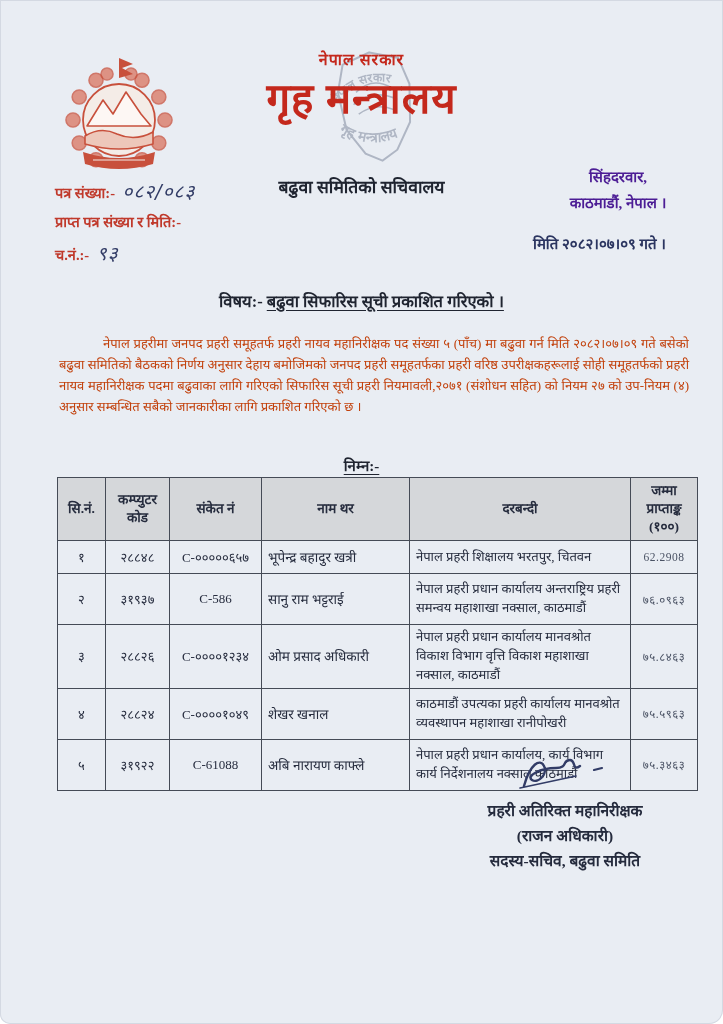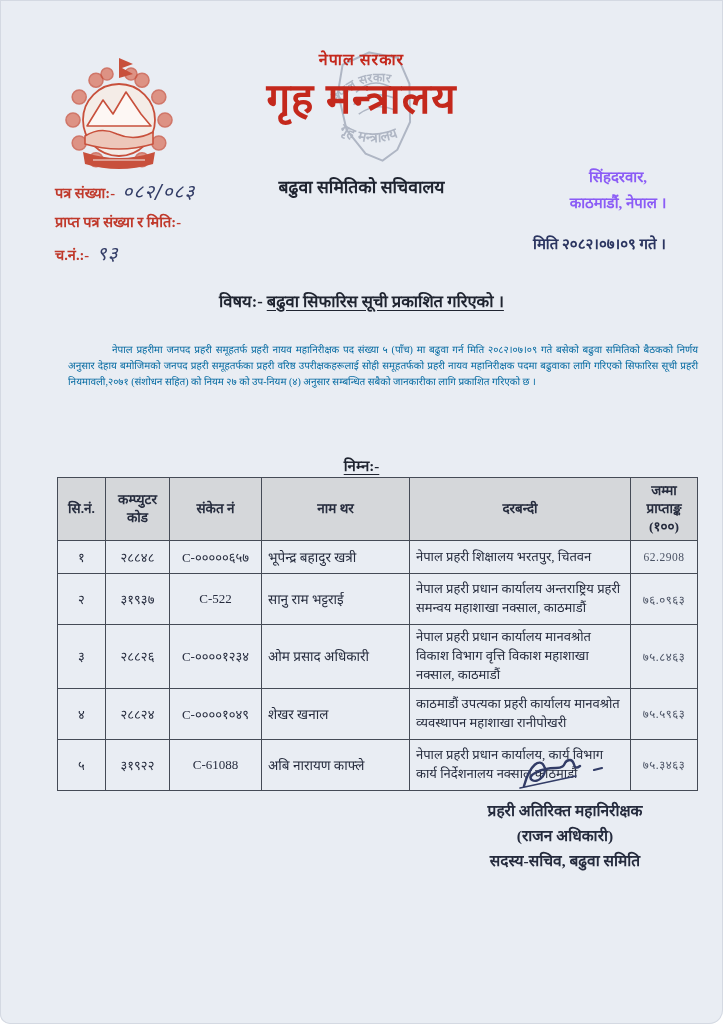--- a/index.html
+++ b/index.html
@@ -23,30 +23,30 @@
     font-size:16px;font-weight:bold;color:#c4281c;letter-spacing:1px;}
   .ministry-title{position:absolute;left:0;top:68px;width:723px;text-align:center;
     font-size:42px;font-weight:bold;color:#c4281c;margin:0;letter-spacing:1px;}
 
   .ref-block{position:absolute;left:55px;top:174px;font-size:14.5px;font-weight:bold;line-height:1.85;}
   .hand{font-family:"DejaVu Sans",sans-serif;font-style:italic;font-weight:normal;
     color:#323c66;font-size:19px;margin-left:4px;letter-spacing:1px;}
   .secretariat{position:absolute;left:0;top:174px;width:723px;text-align:center;
     font-size:17.5px;font-weight:bold;color:#1f2430;}
   .address{position:absolute;left:548px;top:165px;width:140px;text-align:center;
-    color:#8b5cf6;font-size:15px;font-weight:bold;line-height:1.7;}
+    color:#4c1d95;font-size:15px;font-weight:bold;line-height:1.7;}
 
   .dateline{position:absolute;left:533px;top:231px;font-size:15px;font-weight:bold;color:#2b3560;line-height:1.8;}
   .dateline .nesan{margin-left:4px;}
 
   .subject{position:absolute;left:0;top:289px;width:723px;text-align:center;
     font-size:16.5px;font-weight:bold;color:#1f2430;}
 
-  .body-para{position:absolute;left:52px;top:326px;width:630px;margin:16px;
-    font-size:10px;line-height:1.62;text-align:justify;text-indent:44px;color:#0369a1;}
+  .body-para{position:absolute;left:52px;top:326px;width:630px;margin:7px;
+    font-size:13px;line-height:1.62;text-align:justify;text-indent:44px;color:#c2410c;}
 
   .nimna{position:absolute;left:0;top:455px;width:723px;text-align:center;
     font-size:15px;font-weight:bold;color:#1f2430;}
 
   table.roster{position:absolute;left:57px;top:477px;width:640px;border-collapse:collapse;
     font-size:13px;color:#262c3e;table-layout:fixed;}
   table.roster th,table.roster td{border:1.4px solid #454b56;padding:3px 6px;vertical-align:middle;overflow:hidden;}
   table.roster thead th{background:#d5d7da;font-weight:bold;font-size:13.5px;line-height:1.35;height:56px;}
   td.c{text-align:center;}
   td.name{font-size:13.5px;padding-left:8px;}
@@ -171,21 +171,21 @@
         <td class="c">१</td>
         <td class="c">२८८४८</td>
         <td class="c">C-०००००६५७</td>
         <td class="name">भूपेन्द्र बहादुर खत्री</td>
         <td class="pos">नेपाल प्रहरी शिक्षालय भरतपुर, चितवन</td>
         <td class="marks">62.2908</td>
       </tr>
       <tr class="rx">
         <td class="c">२</td>
         <td class="c">३१९३७</td>
-        <td class="c">C-522</td>
+        <td class="c">C-586</td>
         <td class="name">सानु राम भट्टराई</td>
         <td class="pos">नेपाल प्रहरी प्रधान कार्यालय अन्तराष्ट्रिय प्रहरी समन्वय महाशाखा नक्साल, काठमाडौं</td>
         <td class="marks">७६.०९६३</td>
       </tr>
       <tr class="rx">
         <td class="c">३</td>
         <td class="c">२८८२६</td>
         <td class="c">C-००००१२३४</td>
         <td class="name">ओम प्रसाद अधिकारी</td>
         <td class="pos">नेपाल प्रहरी प्रधान कार्यालय मानवश्रोत विकाश विभाग वृत्ति विकाश महाशाखा नक्साल, काठमाडौं</td>

